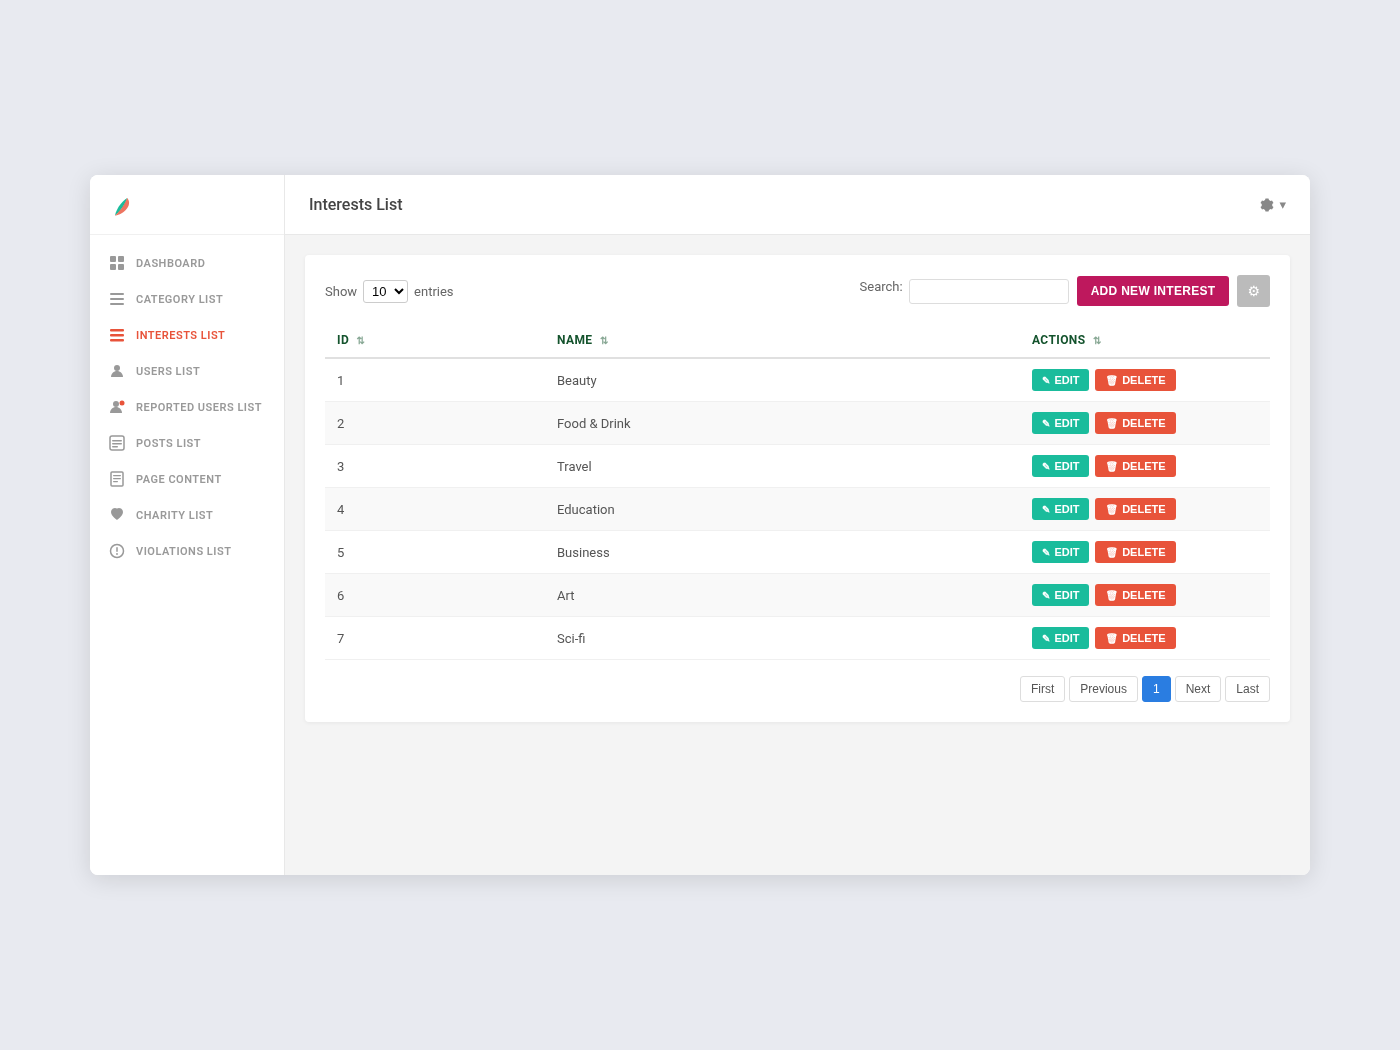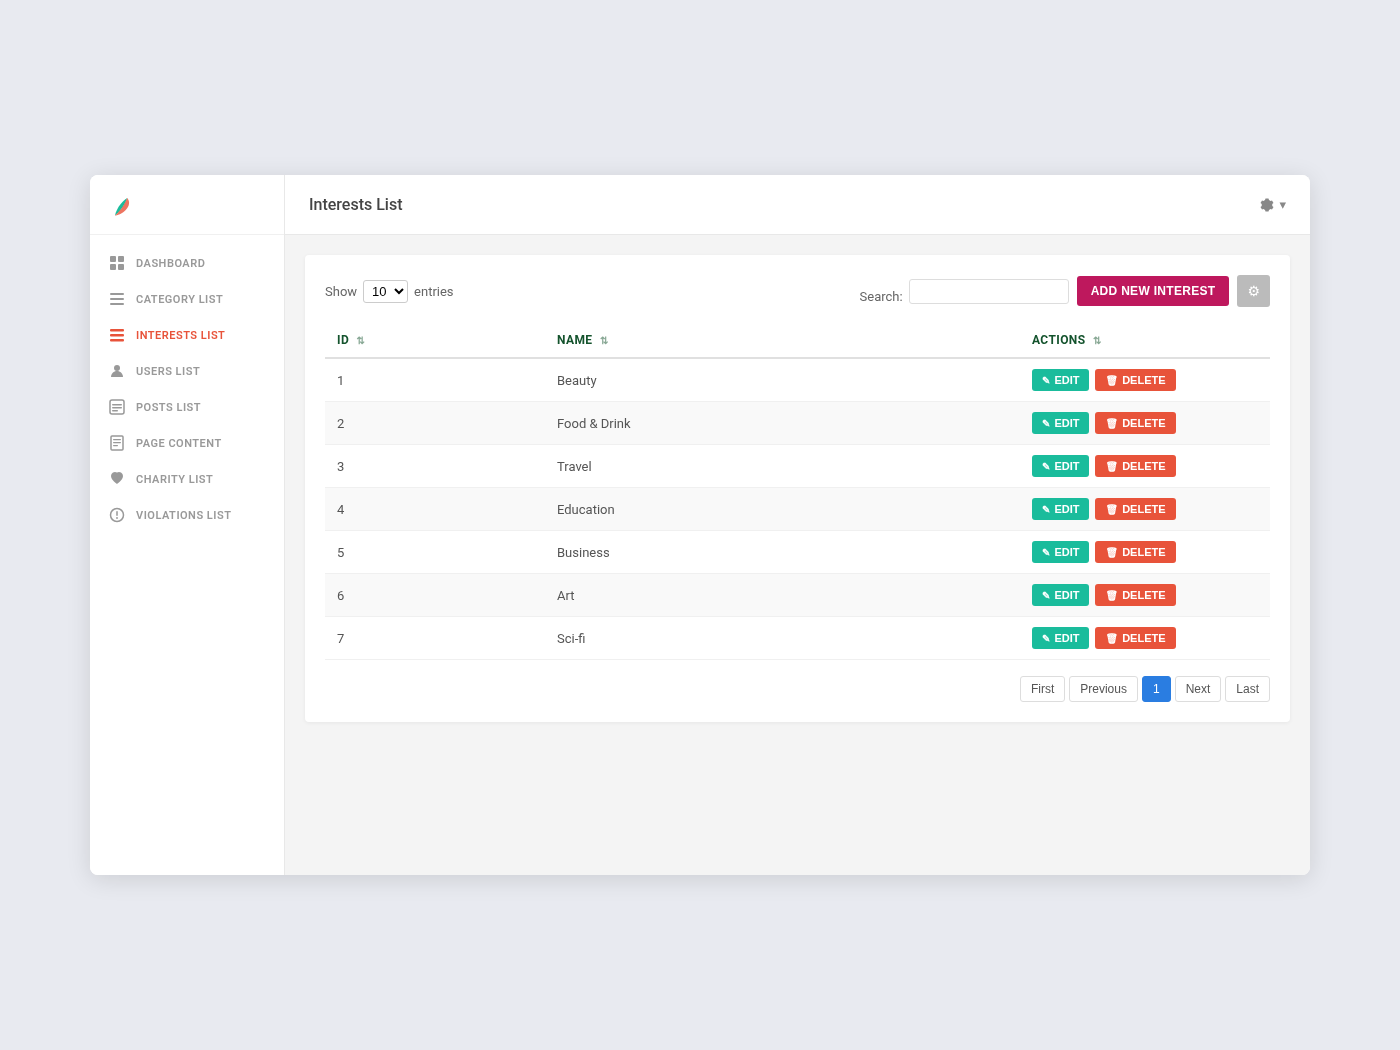--- a/index.html
+++ b/index.html
@@ -137,21 +137,21 @@
       font-size: 13px;
       background: #fff;
     }
     .toolbar-right {
       display: flex;
       align-items: center;
       gap: 8px;
     }
     .search-group {
       display: flex;
-      align-items: flex-end;
+      align-items: flex-start;
       gap: 6px;
       color: #666;
       font-size: 13px;
     }
     .search-group input {
       border: 1px solid #ddd;
       border-radius: 3px;
       padding: 4px 8px;
       font-size: 13px;
       width: 160px;
@@ -326,20 +326,30 @@
       <div class="nav-item">
         <span class="nav-icon">
           <svg viewBox="0 0 16 16" fill="currentColor">
               <circle cx="8" cy="5" r="3"></circle>
               <path d="M2 14c0-3.3 2.7-6 6-6s6 2.7 6 6H2z"></path>
             </svg>
         </span>
         <span class="nav-label">USERS LIST</span>
       </div>
 
+      <div class="nav-item">
+        <span class="nav-icon">
+          <svg viewBox="0 0 16 16" fill="currentColor">
+              <circle cx="7" cy="5" r="3"></circle>
+              <path d="M1 14c0-3.3 2.7-6 6-6s6 2.7 6 6H1z"></path>
+              <circle cx="13" cy="4" r="2.5" fill="#e8533a"></circle>
+            </svg>
+        </span>
+        <span class="nav-label">REPORTED USERS LIST</span>
+      </div>
 
       <div class="nav-item">
         <span class="nav-icon">
           <svg viewBox="0 0 16 16" fill="currentColor">
               <rect x="1" y="1" width="14" height="14" rx="2" fill="none" stroke="currentColor" stroke-width="1.5"></rect>
               <rect x="3" y="5" width="10" height="1.5" rx="0.75"></rect>
               <rect x="3" y="8" width="10" height="1.5" rx="0.75"></rect>
               <rect x="3" y="11" width="6" height="1.5" rx="0.75"></rect>
             </svg>
         </span>

